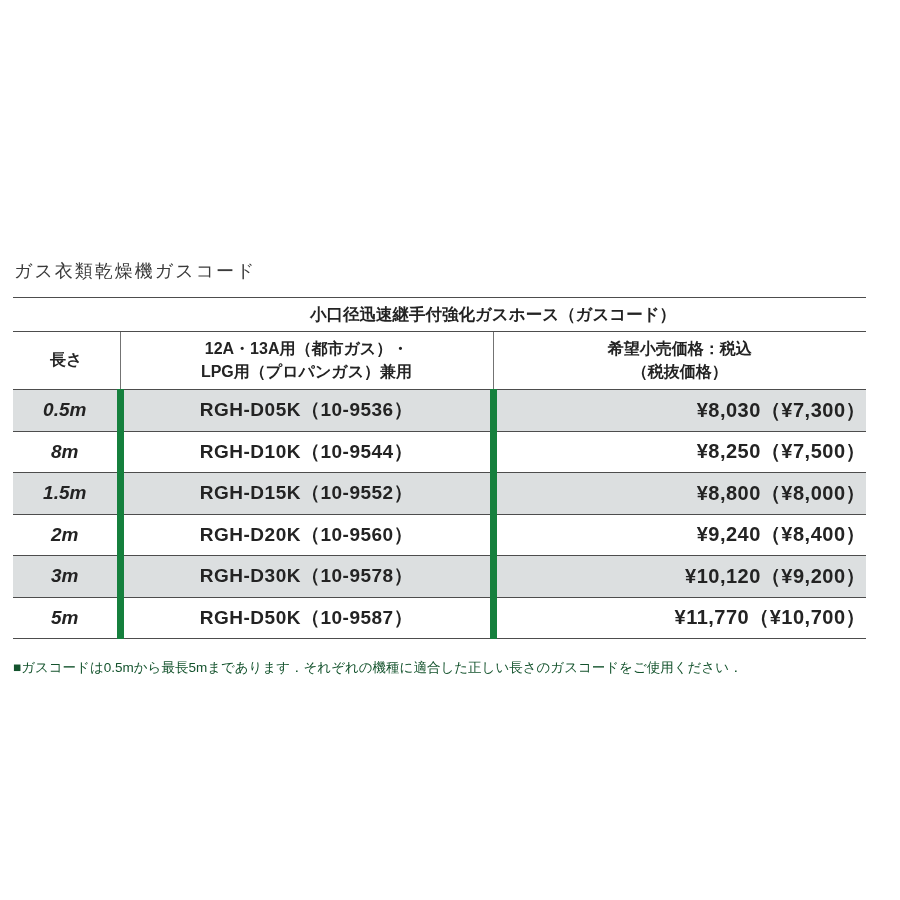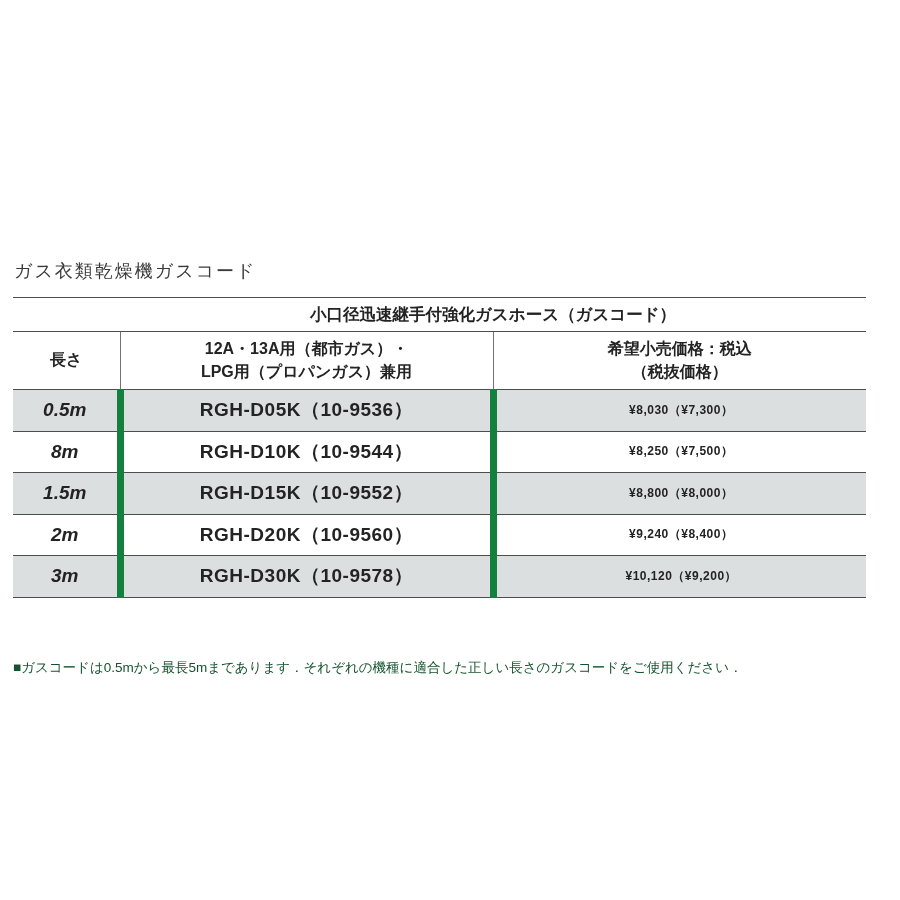--- a/index.html
+++ b/index.html
@@ -47,21 +47,21 @@
 
   tr.data-row td {
     height:41.5px;
     border-bottom:1px solid #4d4d4d;
     text-align:center; vertical-align:middle;
     font-weight:bold;
   }
   tr.data-row td + td { border-left:7px solid #15803d; }
   tr.data-row td.cell-length { font-size:19px;font-style:italic; }
   tr.data-row td.cell-model  { font-size:19px; letter-spacing:0.5px; }
-  tr.data-row td.cell-price  { font-size:12px; letter-spacing:0.5px; }
+  tr.data-row td.cell-price  { font-size:20px; letter-spacing:0.5px;text-align:right; }
   tr.data-row.shaded td { background:#dcdfe0; }
 
   .footnote {
     position:absolute; left:13px; top:659px; width:874px;
     font-size:13.5px; color:#14532d; font-weight:400;
   }
 </style>
 </head>
 <body>
 
@@ -110,19 +110,24 @@
         <tr class="data-row">
           <td class="cell-length">2m</td>
           <td class="cell-model">RGH-D20K（10-9560）</td>
           <td class="cell-price">¥9,240（¥8,400）</td>
         </tr>
         <tr class="data-row shaded">
           <td class="cell-length">3m</td>
           <td class="cell-model">RGH-D30K（10-9578）</td>
           <td class="cell-price">¥10,120（¥9,200）</td>
         </tr>
+        <tr class="data-row">
+          <td class="cell-length">5m</td>
+          <td class="cell-model">RGH-D50K（10-9587）</td>
+          <td class="cell-price">¥11,770（¥10,700）</td>
+        </tr>
       </tbody>
     </table>
   </div>
 
   <div class="footnote">■ガスコードは0.5mから最長5mまであります．それぞれの機種に適合した正しい長さのガスコードをご使用ください．</div>
 
 </div>
 
 </body></html>

